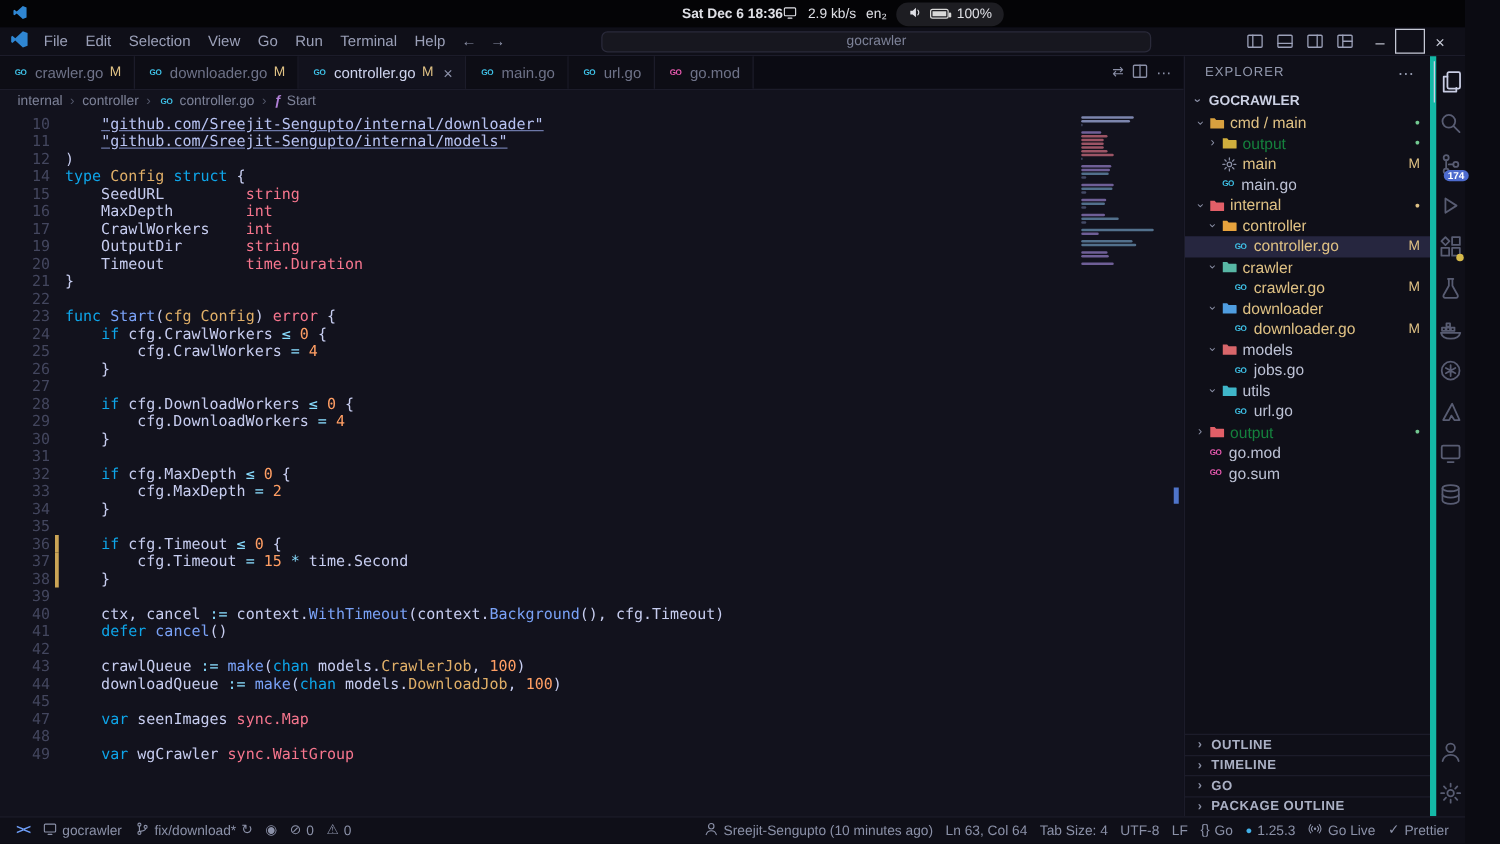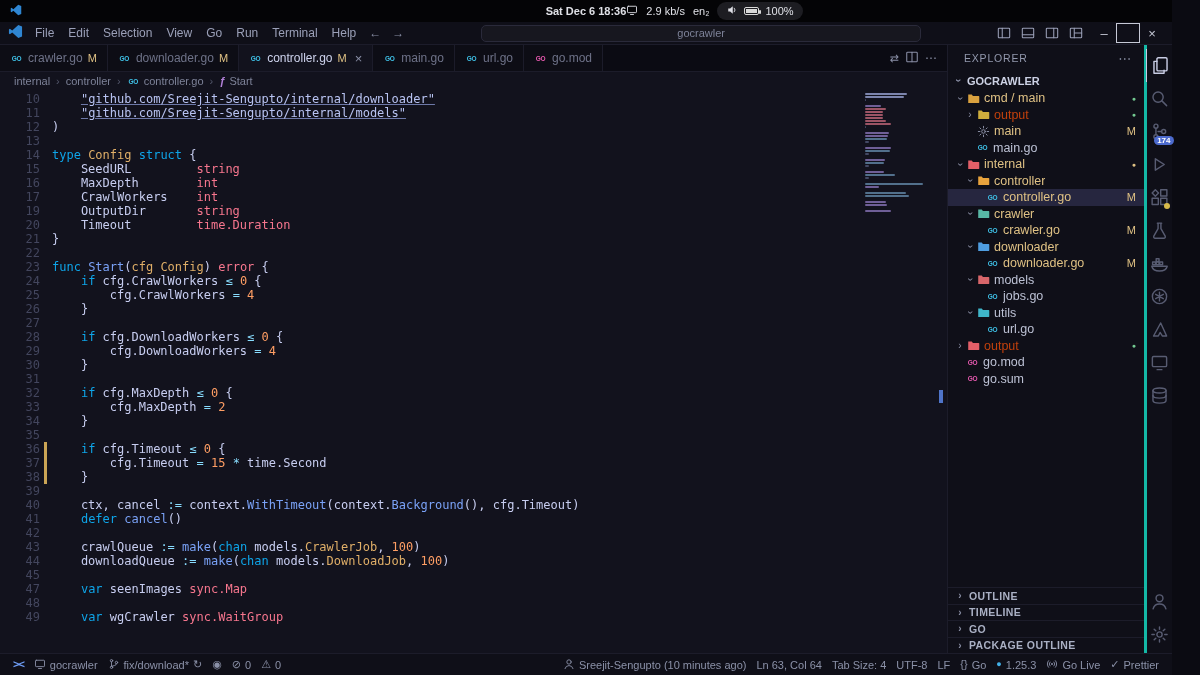--- a/index.html
+++ b/index.html
@@ -69,29 +69,29 @@
   .sb-header .dots{margin-left:auto;font-size:13px;color:#9298ad}
   .sb-section{height:19px;display:flex;align-items:center;font-weight:bold;font-size:11px;color:#ccd1e4;padding:0 4px;gap:3px}
   .chev{width:12px;text-align:center;color:#8a8fa5;font-size:10px;flex:none;display:inline-block}
   .chev.open{transform:rotate(90deg)}
   .tree{flex:0 0 auto}
   .trow{height:16.5px;display:flex;align-items:center;padding-right:8px}
   .trow.sel{background:#26263f}
   .ficon{width:14px;height:14px;flex:none;display:flex;align-items:center;justify-content:center}
   .ficon svg{width:13px;height:13px}
   .tlabel{margin-left:4px;white-space:nowrap;overflow:hidden}
-  .c-mod{color:#dfc184}.c-unt{color:#c2410c}.c-pln{color:#bcc1d4}
+  .c-mod{color:#dfc184}.c-unt{color:#15803d}.c-pln{color:#bcc1d4}
   .t-badge{margin-left:auto;color:#dfc184;font-size:11px}
   .t-dot{margin-left:auto;font-size:7px}
   .t-dot.green{color:#73c991}.t-dot.yellow{color:#dfc184}
   .sb-bottom{margin-top:auto}
   .sb-bot-row{height:16.5px;border-top:1px solid #1c1c2a;display:flex;align-items:center;gap:3px;padding:0 6px;font-size:10.5px;font-weight:bold;color:#aab0c4;letter-spacing:.4px}
 
   
-  .activity{width:28px;background:#0f0f18;border-left:3px solid #14b8a6;display:flex;flex-direction:column;align-items:center;padding-top:4px}
+  .activity{width:28px;background:#0f0f18;border-left:5px solid #14b8a6;display:flex;flex-direction:column;align-items:center;padding-top:4px}
   .act-ico{width:28px;height:33px;display:flex;align-items:center;justify-content:center;color:#585c72;position:relative}
   .act-ico.active{color:#c9cde4;border-left:1.5px solid #c9cde4}
   .act-ico svg{width:19px;height:19px}
   .act-badge{position:absolute;bottom:3px;right:0;background:#4d6bce;color:#fff;font-size:8px;padding:0 3px;border-radius:7px;font-weight:bold}
   .act-dot{position:absolute;bottom:5px;right:4px;width:6px;height:6px;border-radius:50%;background:#d7ba4a}
   .act-bottom{margin-top:auto;padding-bottom:2px}
 
   
   .statusbar{height:22px;background:#0f0f18;border-top:1px solid #1c1c2a;display:flex;align-items:center;font-size:11px;color:#8b91a8;padding:0 8px}
   .st-item{display:flex;align-items:center;gap:4px;padding:0 5px;height:100%;white-space:nowrap}
@@ -253,25 +253,20 @@
             </div>
             <div class="cl">
               <span class="ln">11</span>
               <span class="gmark"></span>
               <span class="ct"><span class="tok fg">    </span><span class="tok str">"github.com/Sreejit-Sengupto/internal/models"</span></span>
             </div>
             <div class="cl">
               <span class="ln">12</span>
               <span class="gmark"></span>
               <span class="ct"><span class="tok fg">)</span></span>
-            </div>
-            <div class="cl">
-              <span class="ln">13</span>
-              <span class="gmark"></span>
-              <span class="ct"></span>
             </div>
             <div class="cl">
               <span class="ln">14</span>
               <span class="gmark"></span>
               <span class="ct"><span class="tok kw">type </span><span class="tok tname">Config </span><span class="tok kw">struct </span><span class="tok fg">{</span></span>
             </div>
             <div class="cl">
               <span class="ln">15</span>
               <span class="gmark"></span>
               <span class="ct"><span class="tok fg">    SeedURL         </span><span class="tok type">string</span></span>

